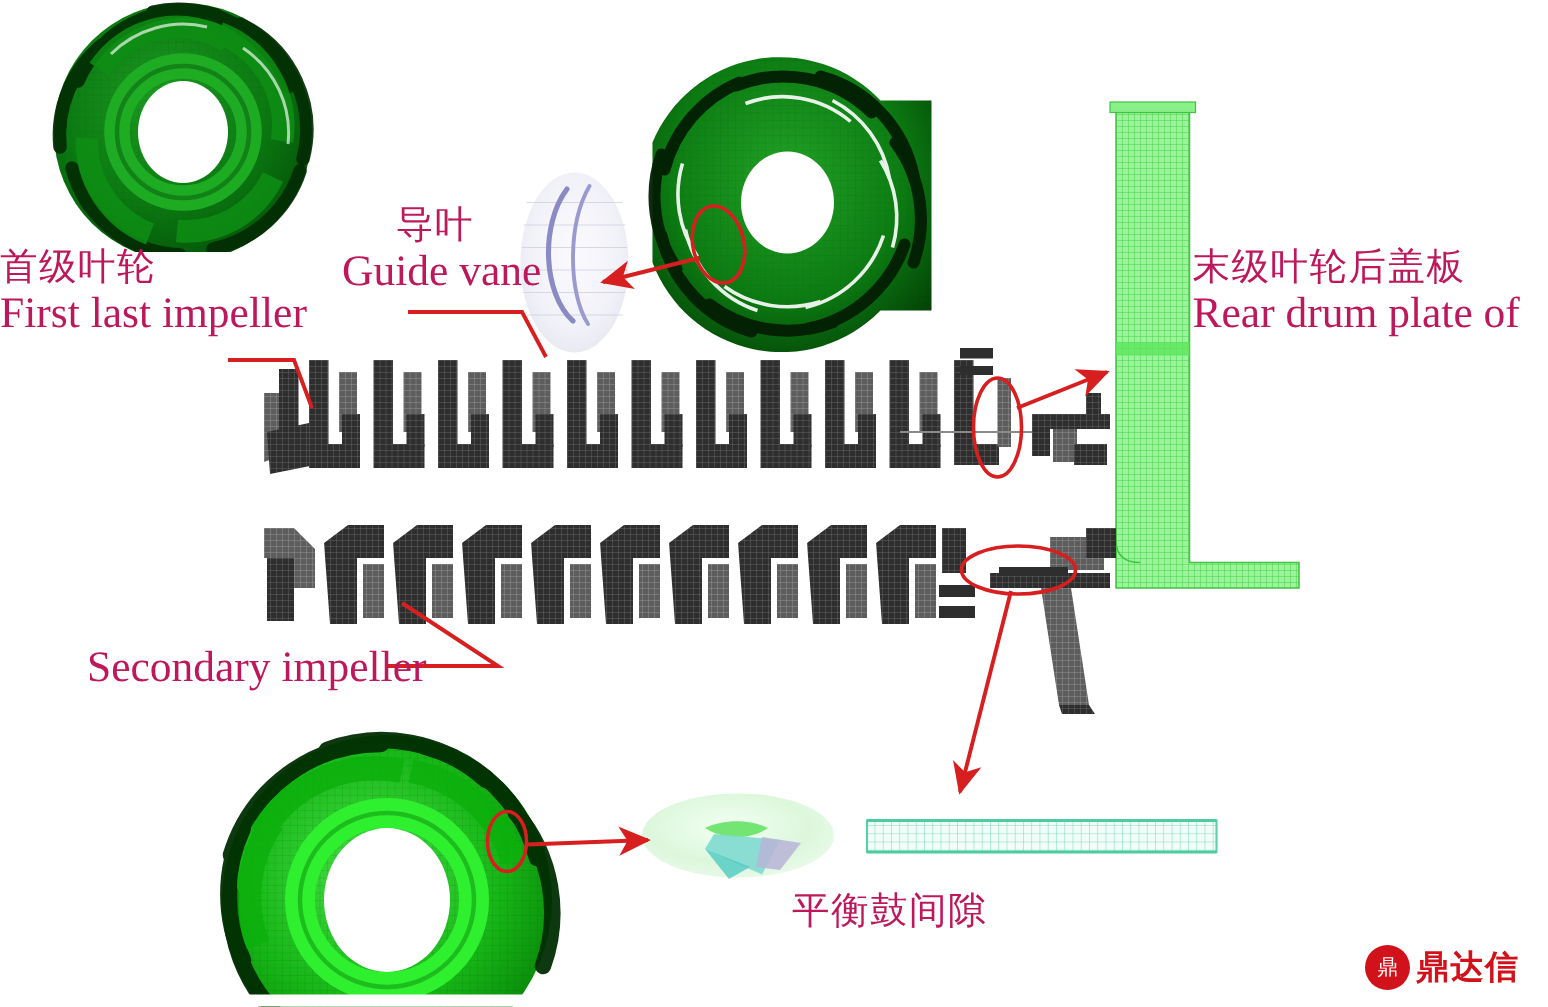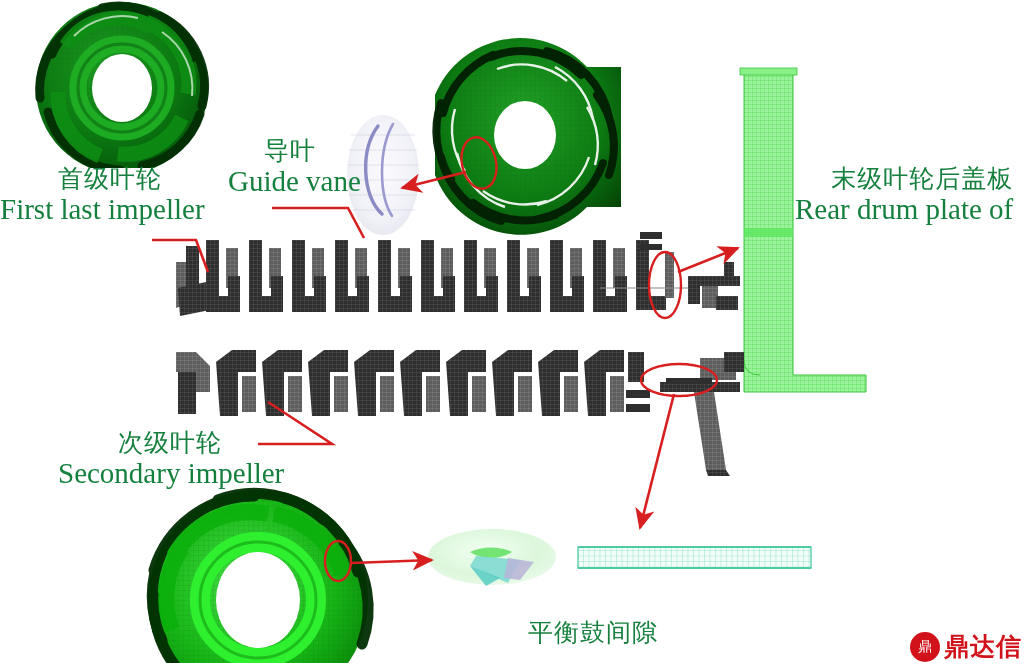--- a/index.html
+++ b/index.html
@@ -1,31 +1,31 @@
 <!DOCTYPE html>
 <html><head>
 <meta charset="utf-8">
 <style>
   html,body{margin:0;padding:0;background:#fff;}
   body{width:1032px;height:671px;overflow:hidden;
        font-family:"Liberation Serif","DejaVu Serif",serif;}
   #stage{position:relative;width:1032px;height:671px;background:#ffffff;}
 
-  .lbl{position:absolute;color:#15803d;white-space:nowrap;line-height:1.12;}
+  .lbl{position:absolute;color:#be185d;white-space:nowrap;line-height:1.12;}
   .lbl .cn{display:block;font-size:25px;letter-spacing:1px;}
   .lbl .en{display:block;font-size:29px;}
-  .lbl.ctr{text-align:right;}
+  .lbl.ctr{text-align:left;}
 
   svg.ov{position:absolute;left:0;top:0;width:1032px;height:671px;overflow:visible;pointer-events:none;}
 
   .logo{position:absolute;display:flex;align-items:center;gap:4px;}
   .logo .mark{width:30px;height:30px;border-radius:50%;background:#d1121a;
       display:flex;align-items:center;justify-content:center;color:#fff;
       font-size:14px;font-family:"DejaVu Sans",sans-serif;}
-  .logo .txt{color:#d1121a;font-size:25px;font-weight:bold;
+  .logo .txt{color:#d1121a;font-size:22px;font-weight:bold;
       font-family:"DejaVu Sans",sans-serif;letter-spacing:1px;}
 </style>
 </head>
 <body>
 
 <div id="stage">
 
   <svg class="ov" viewBox="0 0 1032 671">
     <defs>
       <radialGradient id="gDark" cx="42%" cy="38%" r="72%">
@@ -346,40 +346,39 @@
     <path d="M258,444 H332 L268,402" stroke-width="2.6"></path>
 
     <ellipse cx="679" cy="380" rx="38" ry="16" stroke-width="2.4"></ellipse>
     <path d="M674,394 L640,528" stroke-width="2.6" marker-end="url(#ah)"></path>
 
     <ellipse cx="338" cy="561" rx="13" ry="20" stroke-width="2.4"></ellipse>
     <path d="M352,563 L432,560" stroke-width="2.6" marker-end="url(#ah)"></path>
   </svg>
 
   <div class="lbl" style="left:0px;top:165px;">
-    <span class="cn" style="margin-left:58px;">首级叶轮</span>
+    <span class="cn" style="">首级叶轮</span>
     <span class="en">First last impeller</span>
   </div>
 
   <div class="lbl" style="left:228px;top:137px;">
     <span class="cn" style="margin-left:36px;">导叶</span>
     <span class="en">Guide vane</span>
   </div>
 
   <div class="lbl ctr" style="left:795px;top:165px;">
     <span class="cn">末级叶轮后盖板</span>
     <span class="en">Rear drum plate of</span>
   </div>
 
   <div class="lbl" style="left:58px;top:429px;">
-    <span class="cn" style="margin-left:60px;">次级叶轮</span>
     <span class="en">Secondary impeller</span>
   </div>
 
-  <div class="lbl ctr" style="left:528px;top:619px;font-family:Liberation Serif, serif;">
+  <div class="lbl ctr" style="left:528px;top:594px;font-family:Liberation Serif, serif;">
     <span class="cn">平衡鼓间隙</span>
   </div>
 
   <div class="logo" style="left:910px;top:630px;">
     <span class="mark">鼎</span>
     <span class="txt">鼎达信</span>
   </div>
 
 </div>
 

